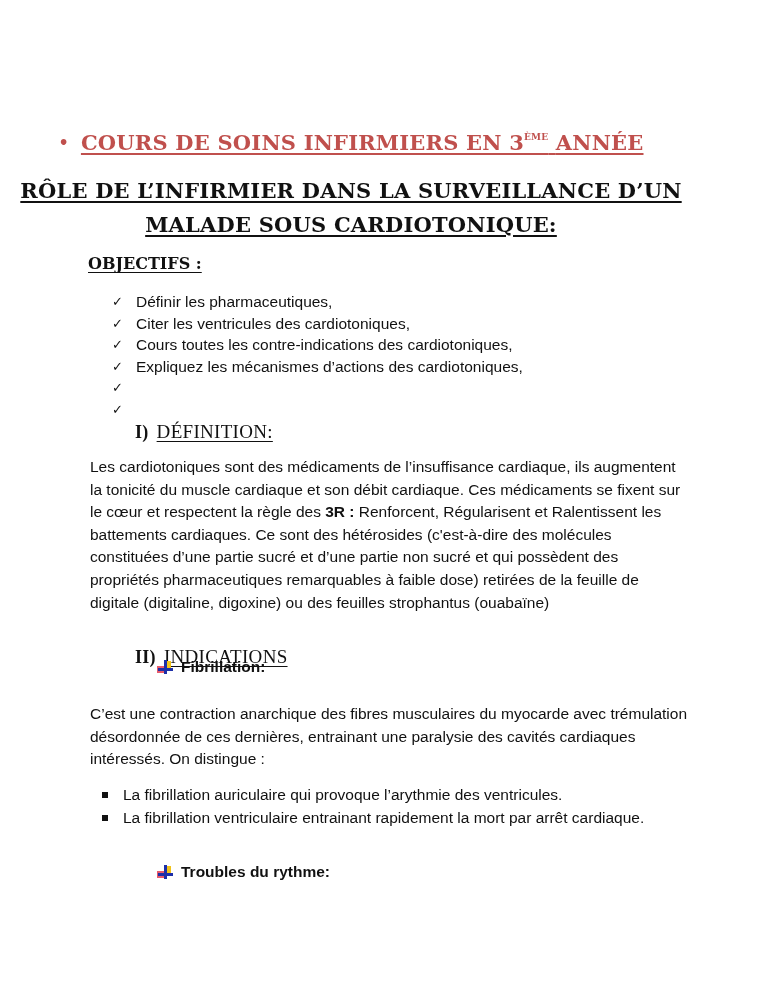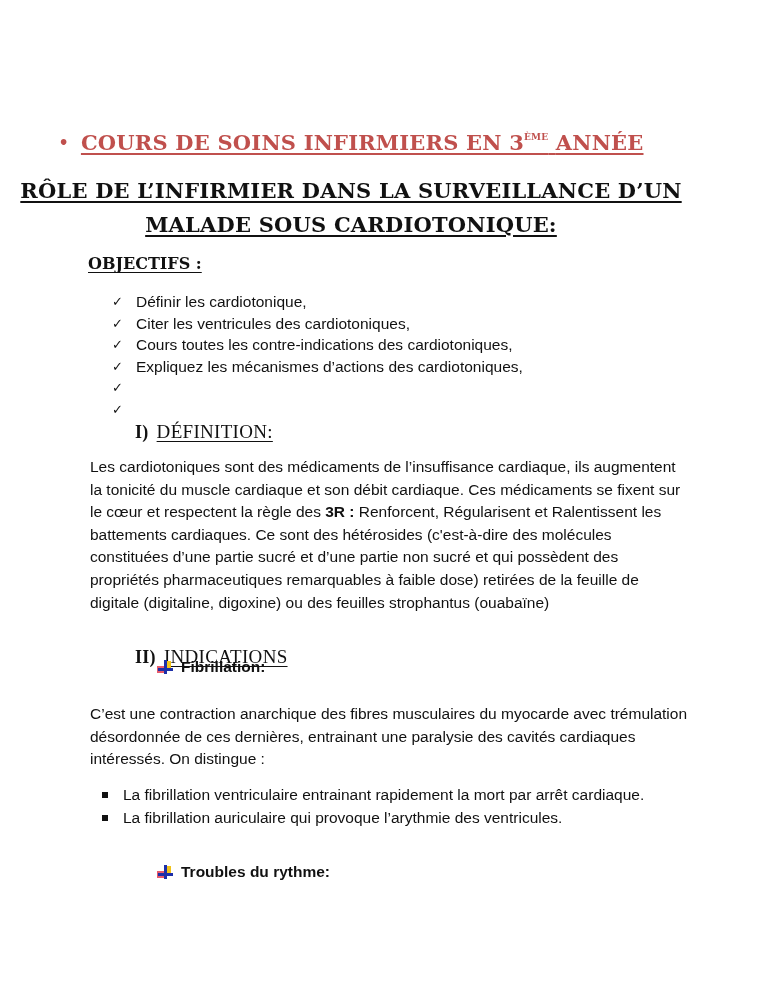--- a/index.html
+++ b/index.html
@@ -170,21 +170,21 @@
   </div>
 
   <div class="title-line main-title l2">malade sous cardiotonique:</div>
   <div class="title-line main-title l1">Rôle de l’infirmier dans la surveillance d’un</div>
 
   <div class="objectifs">Objectifs :</div>
 
   <ul class="obj-list">
     <li>
         <span class="check">✓</span>
-        <span>Définir  les cardiotonique,</span>
+        <span>Définir  les pharmaceutiques,</span>
       </li>
     <li>
         <span class="check">✓</span>
         <span>Citer les ventricules des cardiotoniques,</span>
       </li>
     <li>
         <span class="check">✓</span>
         <span>Cours toutes les contre-indications des cardiotoniques,</span>
       </li>
     <li>
@@ -217,25 +217,25 @@
         <span class="bar-h"></span>
       </span>
     <span>Fibrillation:</span>
   </div>
 
   <p class="para para2">C’est une contraction anarchique des fibres musculaires du myocarde avec trémulation désordonnée de ces dernières, entrainant une paralysie des cavités cardiaques intéressés. On distingue :</p>
 
   <ul class="bullet-list">
     <li>
         <span class="sq"></span>
+        <span>La fibrillation auriculaire qui provoque l’arythmie des ventricules.</span>
+      </li>
+    <li>
+        <span class="sq"></span>
         <span>La fibrillation ventriculaire entrainant rapidement la mort par arrêt cardiaque.</span>
-      </li>
-    <li>
-        <span class="sq"></span>
-        <span>La fibrillation auriculaire qui provoque l’arythmie des ventricules.</span>
       </li>
   </ul>
 
   <div class="subhead sub2">
     <span class="icon">
         <span class="sq-r"></span>
         <span class="sq-y"></span>
         <span class="bar-v"></span>
         <span class="bar-h"></span>
       </span>

